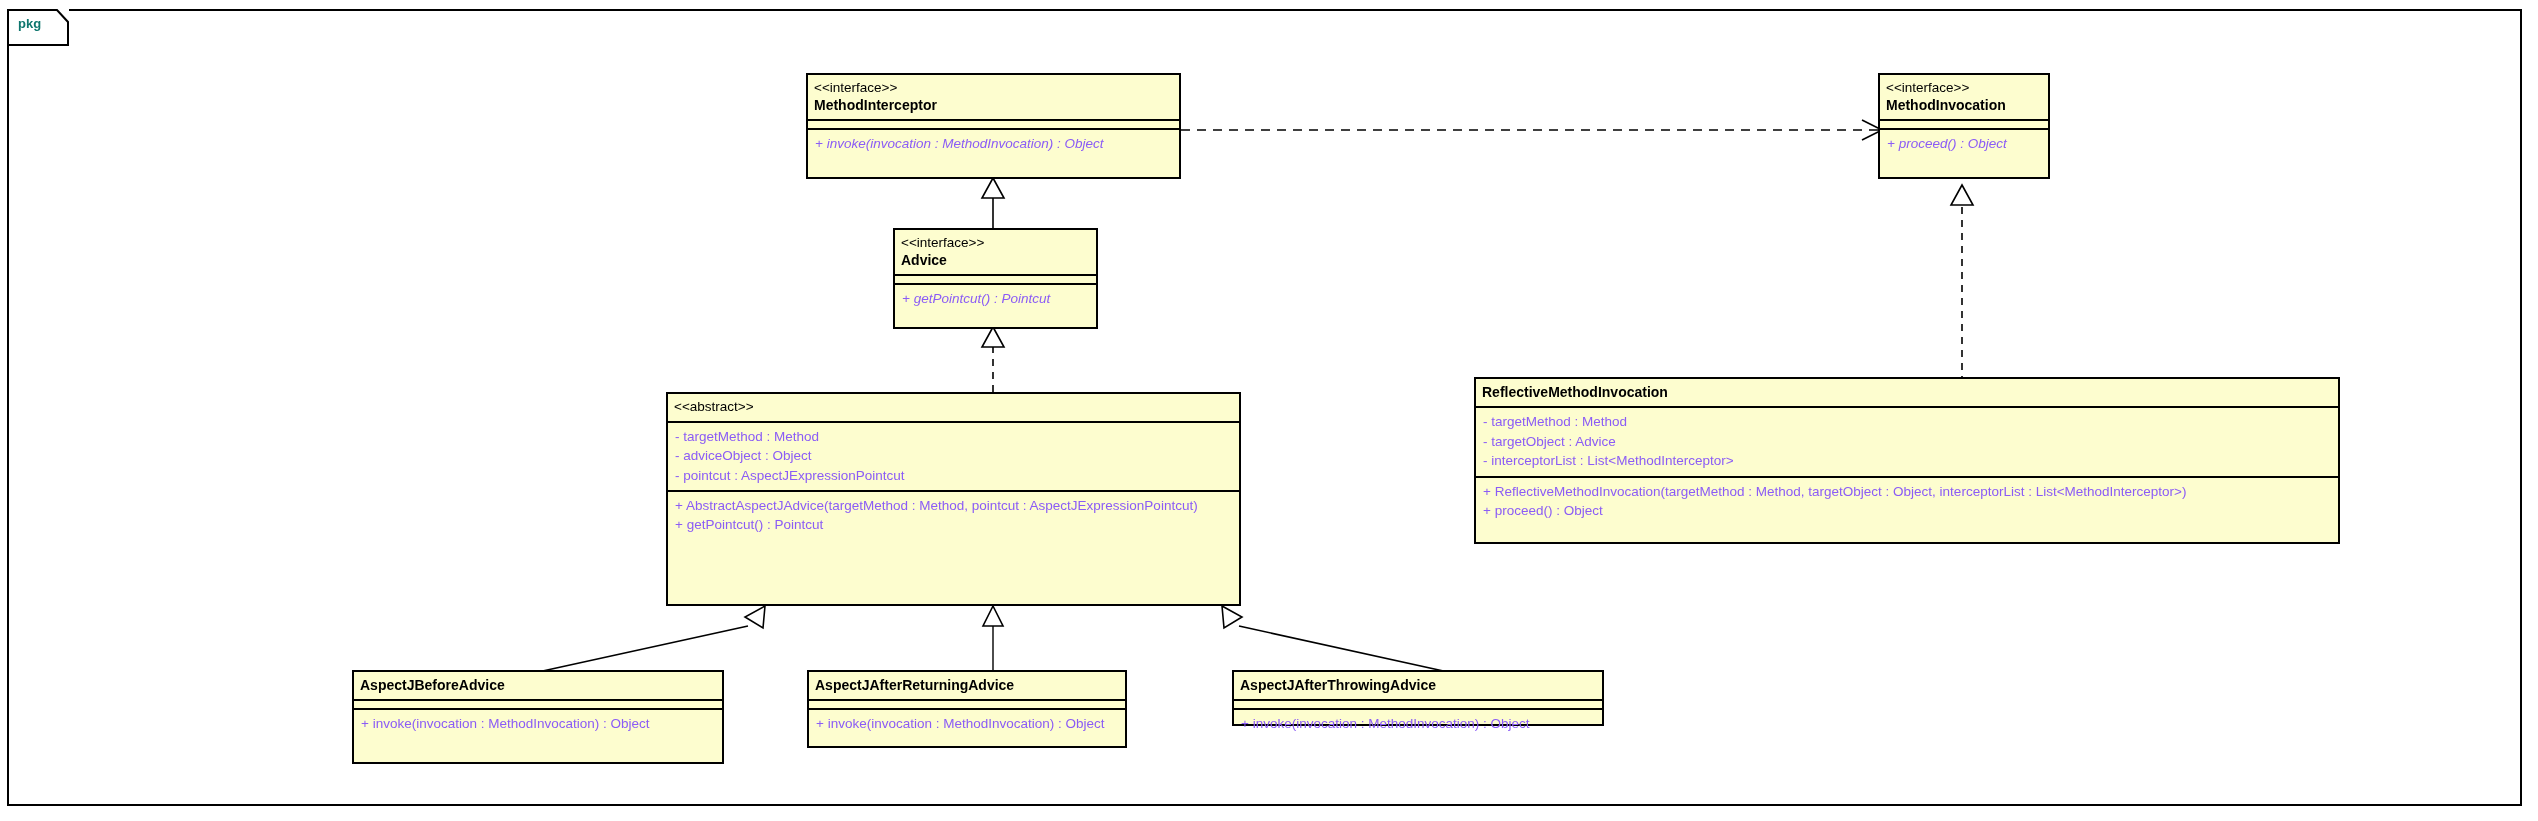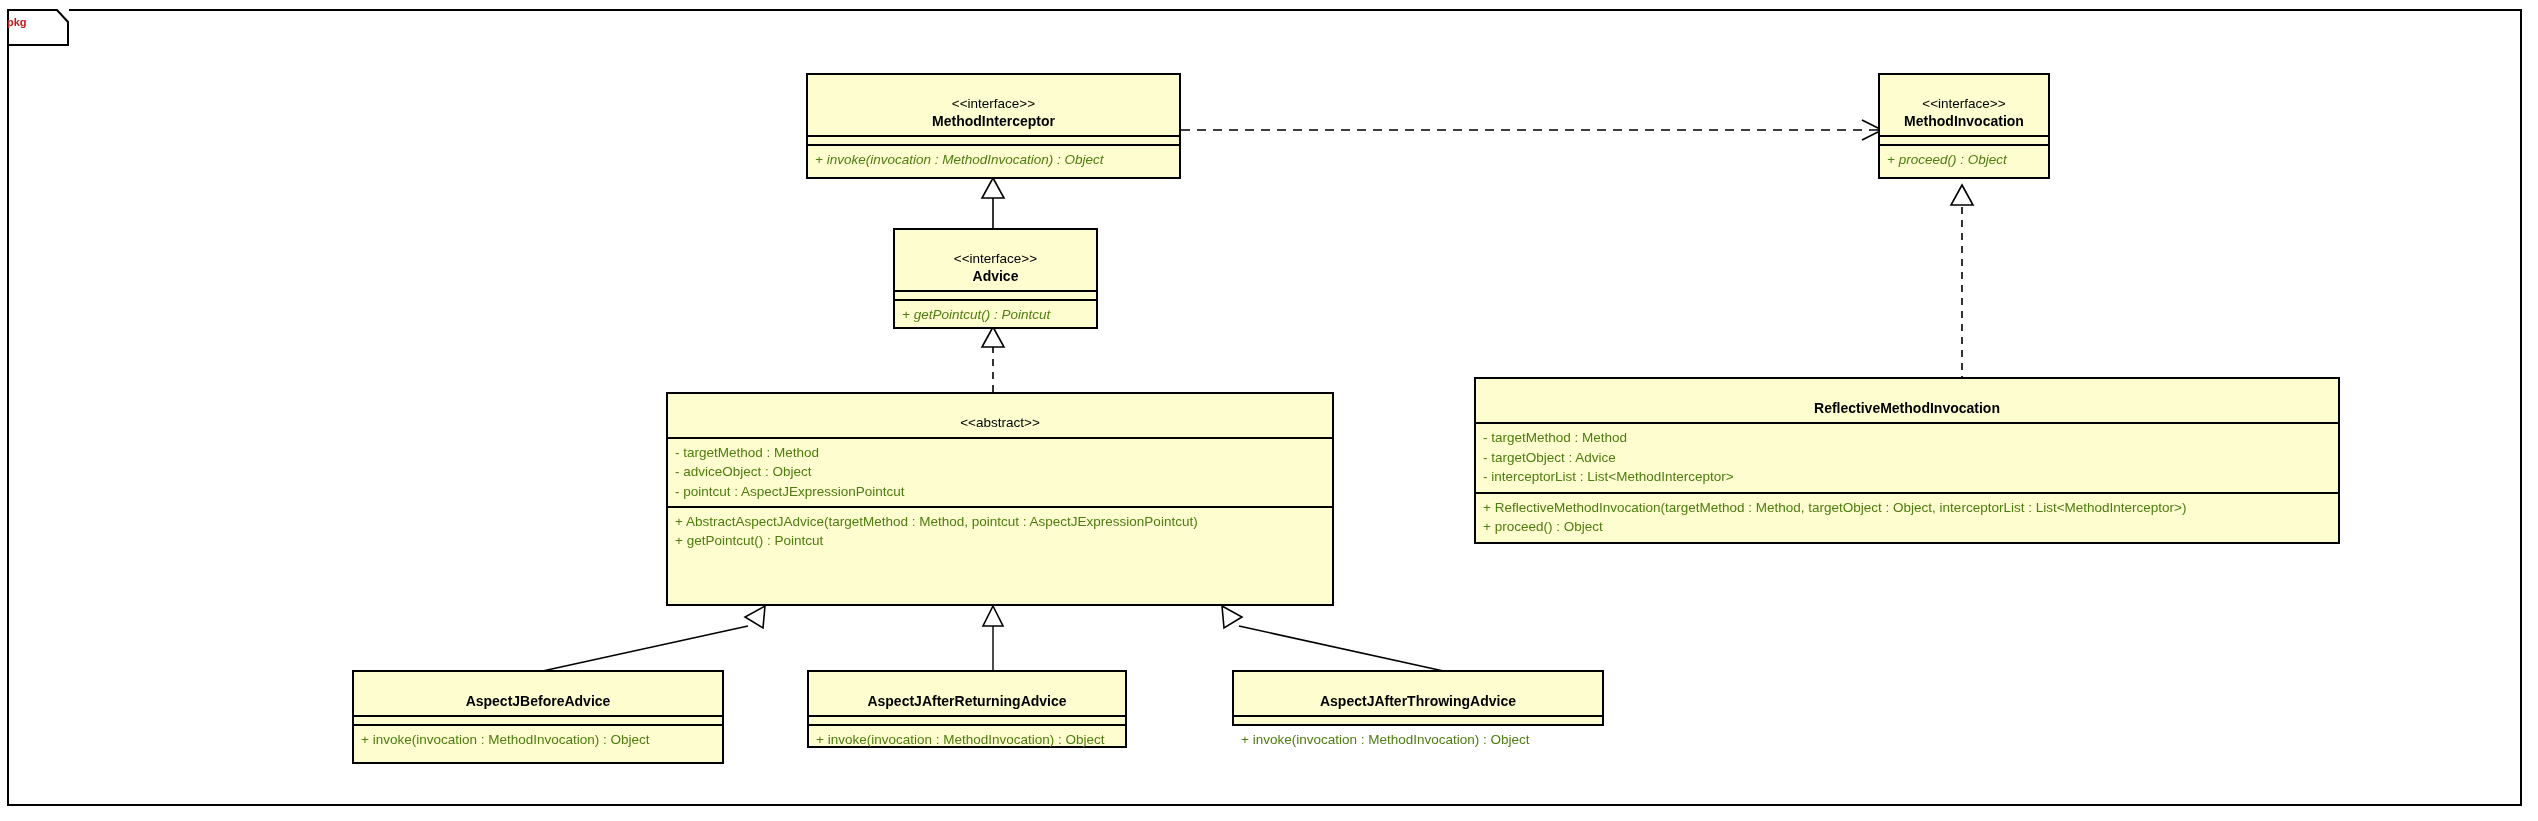--- a/index.html
+++ b/index.html
@@ -38,25 +38,25 @@
     background: #ffffff;
     box-sizing: border-box;
   }
   #frame-tab .tab-shape {
     position: absolute;
     left: 0; top: 0;
     width: 62px; height: 37px;
   }
   #frame-tab .tab-label {
     position: absolute;
-    left: 0;
+    left: 11px;
     top: 7px;
-    font-size: 11px;
+    font-size: 13px;
     font-weight: bold;
-    color: #b91c1c;
+    color: #0f766e;
     letter-spacing: 0px;
   }
 
   
   #connectors {
     position: absolute;
     left: 0; top: 0;
     width: 2538px;
     height: 821px;
     pointer-events: none;
@@ -65,23 +65,22 @@
   
   .uml-box {
     position: absolute;
     background: #fdfdcf;
     border: 2px solid #000000;
     box-sizing: border-box;
     color: #000000;
   }
   .uml-head {
     padding: 5px 6px 5px 6px;
-    text-align: center;
+    text-align: left;
     line-height: 1.24;
-    margin-top: 16px;
   }
   .stereotype {
     font-size: 13.5px;
     font-weight: normal;
     display: block;
     white-space: nowrap;
   }
   .cls-name {
     font-size: 14px;
     font-weight: bold;
@@ -98,21 +97,21 @@
     box-sizing: border-box;
   }
   .compartment.empty {
     padding: 0;
     height: 7px;
   }
   .member {
     font-size: 13.5px;
     line-height: 1.44;
     white-space: nowrap;
-    color: #4d7c0f;
+    color: #8b5cf6;
   }
   .member.ital {
     font-style: italic;
   }
 </style>
 </head>
 <body>
 
 <div id="canvas">
 
@@ -200,21 +199,21 @@
       <span class="cls-name">Advice</span>
     </div>
     <div class="sep"></div>
     <div class="compartment empty"></div>
     <div class="sep"></div>
     <div class="compartment">
       <div class="member ital">+ getPointcut() : Pointcut</div>
     </div>
   </div>
 
-  <div class="uml-box" style="left:666px; top:392px; width:668px; height:214px;">
+  <div class="uml-box" style="left:666px; top:392px; width:575px; height:214px;">
     <div class="uml-head">
       <span class="stereotype">&lt;&lt;abstract&gt;&gt;</span>
     </div>
     <div class="sep"></div>
     <div class="compartment">
       <div class="member">- targetMethod : Method</div>
       <div class="member">- adviceObject : Object</div>
       <div class="member">- pointcut : AspectJExpressionPointcut</div>
     </div>
     <div class="sep"></div>

